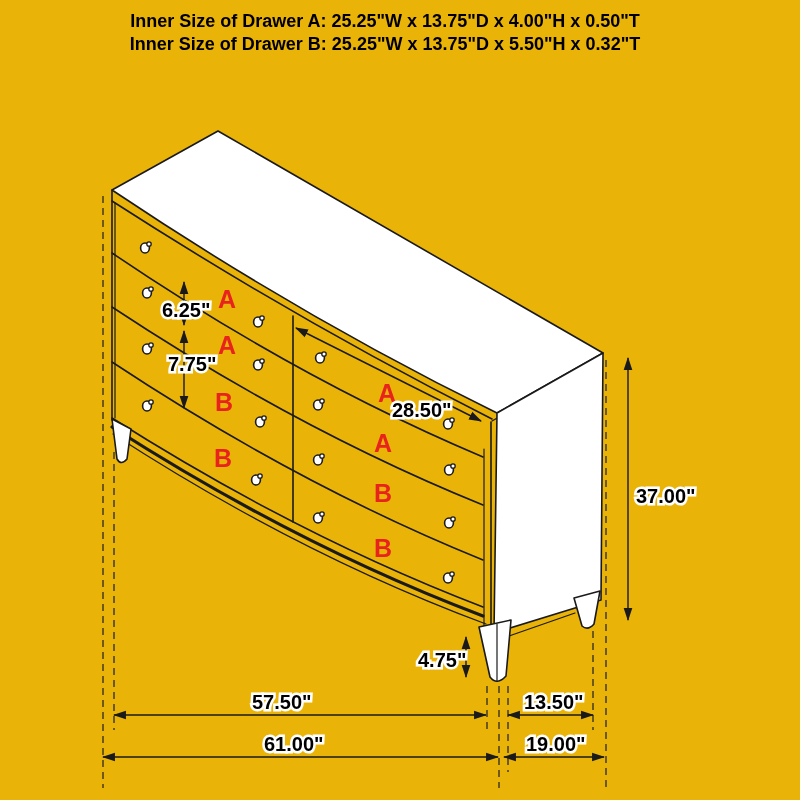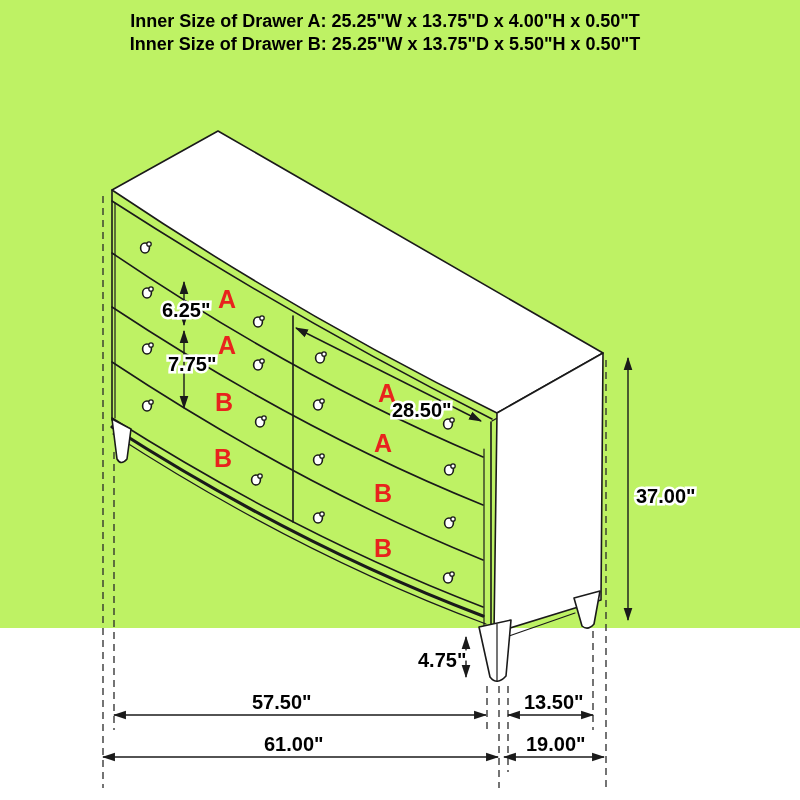--- a/index.html
+++ b/index.html
@@ -6,22 +6,22 @@
     margin: 0;
     padding: 0;
     width: 800px;
     height: 800px;
     background: #ffffff;
     overflow: hidden;
   }
   .stage {
     position: relative;
     width: 800px;
-    height: 628px;
-    background: #bef264;
+    height: 800px;
+    background: #eab308;
   }
   .title-block {
     position: absolute;
     top: 10px;
     left: 0;
     width: 770px;
     text-align: center;
     font-family: "Liberation Sans", sans-serif;
     font-weight: bold;
     font-size: 18px;
@@ -86,21 +86,21 @@
     stroke-width: 1.3;
   }
 </style>
 </head>
 <body>
 
 <div class="stage">
 
   <div class="title-block">
     <div>Inner Size of Drawer A: 25.25"W x 13.75"D x 4.00"H x 0.50"T</div>
-    <div>Inner Size of Drawer B: 25.25"W x 13.75"D x 5.50"H x 0.50"T</div>
+    <div>Inner Size of Drawer B: 25.25"W x 13.75"D x 5.50"H x 0.32"T</div>
   </div>
 
   <svg class="drawing" width="800" height="800" viewBox="0 0 800 800">
     <defs>
       <marker id="ah" viewBox="0 0 12 10" refX="11" refY="5" markerWidth="13" markerHeight="11" markerUnits="userSpaceOnUse" orient="auto-start-reverse">
         <path d="M0,1 L12,5 L0,9 Z" fill="#1a1a1a"></path>
       </marker>
     </defs>
 
     <g>

